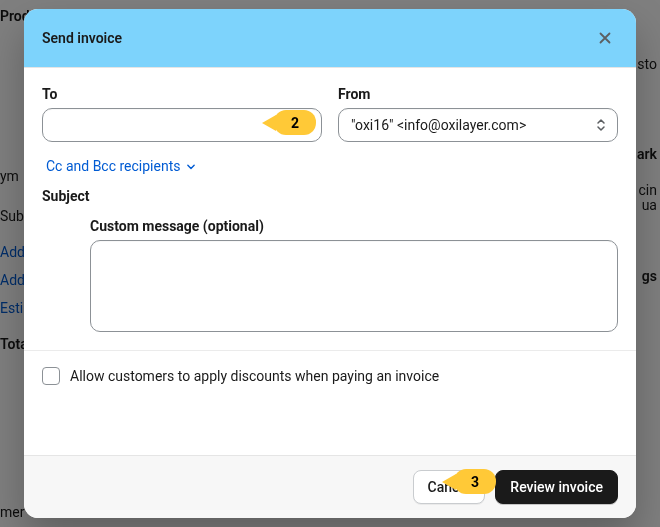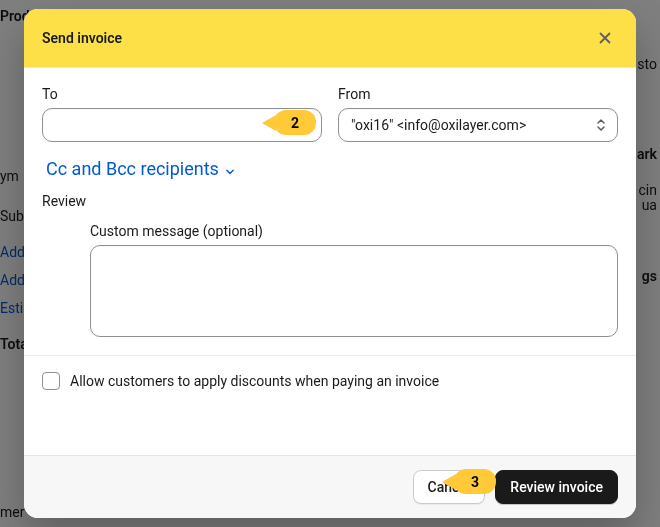--- a/index.html
+++ b/index.html
@@ -2,36 +2,36 @@
 <html><head>
 <meta charset="utf-8">
 <style>
   * { box-sizing: border-box; margin: 0; padding: 0; }
   html, body { width: 660px; height: 527px; font-family: -apple-system, BlinkMacSystemFont, "Segoe UI", Roboto, sans-serif; font-size: 14px; color: #1a1a1a; overflow: hidden; }
   .backdrop { position: absolute; inset: 0; background: #fff; }
   .bg-text { position: absolute; color: #1a1a1a; font-size: 14px; }
   .bg-link { color: #005bd3; }
   .overlay { position: absolute; inset: 0; background: rgba(0,0,0,0.5); }
   .modal { position: absolute; left: 24px; top: 9px; right: 24px; bottom: 9px; background: #fff; border-radius: 14px; box-shadow: 0 20px 40px rgba(0,0,0,0.25); display: flex; flex-direction: column; overflow: hidden; }
-  .modal-header { background: #fde047; padding: 16px 18px; border-bottom: 1px solid #e5e5e5; display: flex; align-items: center; justify-content: space-between; }
+  .modal-header { background: #7dd3fc; padding: 16px 18px; border-bottom: 1px solid #e5e5e5; display: flex; align-items: center; justify-content: space-between; }
   .modal-title { font-weight: 600; font-size: 14px; }
   .close-btn { background: none; border: none; cursor: pointer; padding: 4px; color: #5c5f62; }
   .close-btn svg { display: block; }
   .modal-body { padding: 18px 18px 0 18px; flex: 1; overflow: auto; }
   .row { display: flex; gap: 16px; margin-bottom: 8px; }
   .field { flex: 1; display: flex; flex-direction: column; }
   .field-full { display: flex; flex-direction: column; margin-bottom: 8px; }
-  .label { font-size: 14px; color: #1a1a1a; margin-bottom: 6px; }
+  .label { font-size: 14px; color: #1a1a1a; margin-bottom: 6px; font-weight: bold; }
   .input, .select-wrap, .textarea { width: 100%; border: 1px solid #8c9196; border-radius: 10px; padding: 8px 12px; font-size: 14px; font-family: inherit; background: #fff; box-shadow: inset 0 1px 1px rgba(0,0,0,0.03); }
   .select-wrap { position: relative; display: flex; align-items: center; justify-content: space-between; padding-right: 10px; cursor: pointer; }
   .select-value { white-space: nowrap; overflow: hidden; text-overflow: ellipsis; }
   .select-arrows { display: flex; flex-direction: column; line-height: 0; color: #5c5f62; }
   .select-arrows svg { width: 12px; height: 8px; }
   .textarea { height: 92px; resize: none; }
-  .cc-link { color: #005bd3; font-size: 18px; display: inline-flex; align-items: flex-end; gap: 4px; margin: 8px 0 14px 4px; cursor: pointer; }
+  .cc-link { color: #005bd3; font-size: 14px; display: inline-flex; align-items: flex-end; gap: 4px; margin: 8px 0 14px 4px; cursor: pointer; }
   .cc-link svg { width: 14px; height: 14px; }
   .section-divider { margin: 18px -18px 0 -18px; border-top: 1px solid #ebebeb; background: #fff; padding: 16px 18px; }
   .checkbox-row { display: flex; align-items: center; gap: 10px; }
   .checkbox { width: 18px; height: 18px; border: 1px solid #8c9196; border-radius: 4px; cursor: pointer; background: #fff; }
   .modal-footer { background: #f7f7f7; border-top: 1px solid #e5e5e5; padding: 14px 18px; display: flex; justify-content: flex-end; gap: 10px; }
   .btn { border-radius: 8px; padding: 8px 14px; font-size: 14px; font-weight: 500; cursor: pointer; font-family: inherit; }
   .btn-secondary { background: #fff; border: 1px solid #c9cccf; color: #1a1a1a; box-shadow: 0 1px 0 rgba(0,0,0,0.05); }
   .btn-primary { background: #1a1a1a; border: 1px solid #1a1a1a; color: #fff; box-shadow: 0 1px 0 rgba(0,0,0,0.2); }
   .step-marker { position: absolute; width: 42px; height: 25px; background: #ffc937; border-radius: 12px 12px 12px 12px / 12px 12px 12px 12px; display: flex; align-items: center; justify-content: center; font-weight: 700; font-size: 14px; color: #000; pointer-events: none; z-index: 50; }
   .step-marker::before { content: ""; position: absolute; left: -12px; top: 50%; transform: translateY(-50%); width: 0; height: 0; border-top: 8px solid transparent; border-bottom: 8px solid transparent; border-right: 14px solid #ffc937; }
@@ -90,21 +90,21 @@
     </div>
 
     <a class="cc-link">
       <span>Cc and Bcc recipients</span>
       <svg viewBox="0 0 20 20" fill="currentColor">
           <path d="M5.5 7.5l4.5 4.5 4.5-4.5" fill="none" stroke="currentColor" stroke-width="2" stroke-linecap="round" stroke-linejoin="round"></path>
         </svg>
     </a>
 
     <div class="field-full">
-      <label class="label">Review</label>
+      <label class="label">Subject</label>
     </div>
 
     <div class="field-full" style="margin-top:6px;margin-left:48px;">
       <label class="label">Custom message (optional)</label>
       <textarea class="textarea" style=""></textarea>
     </div>
 
     <div class="section-divider">
       <div class="checkbox-row">
         <div class="checkbox"></div>

